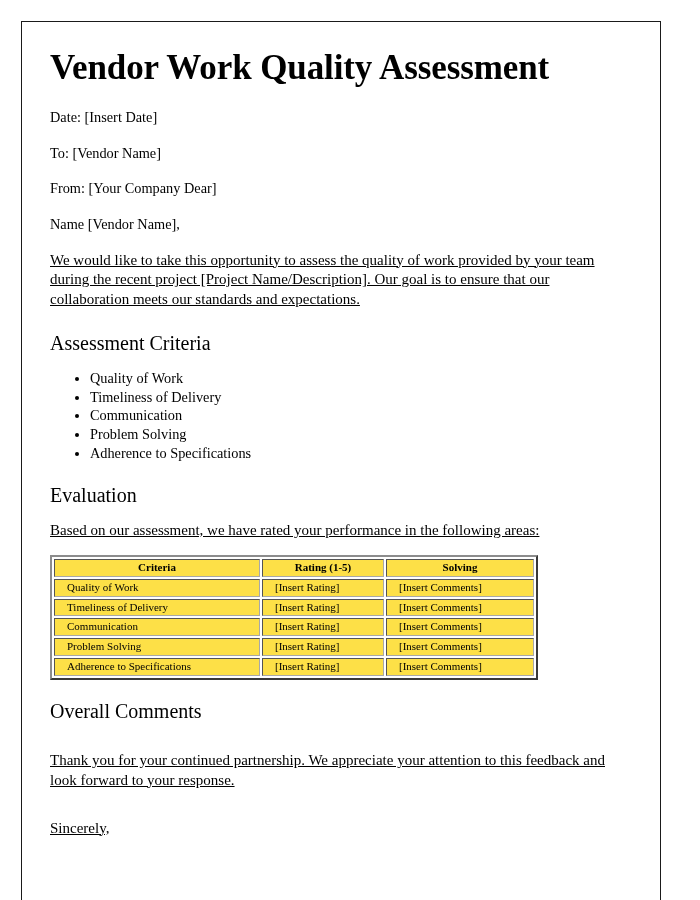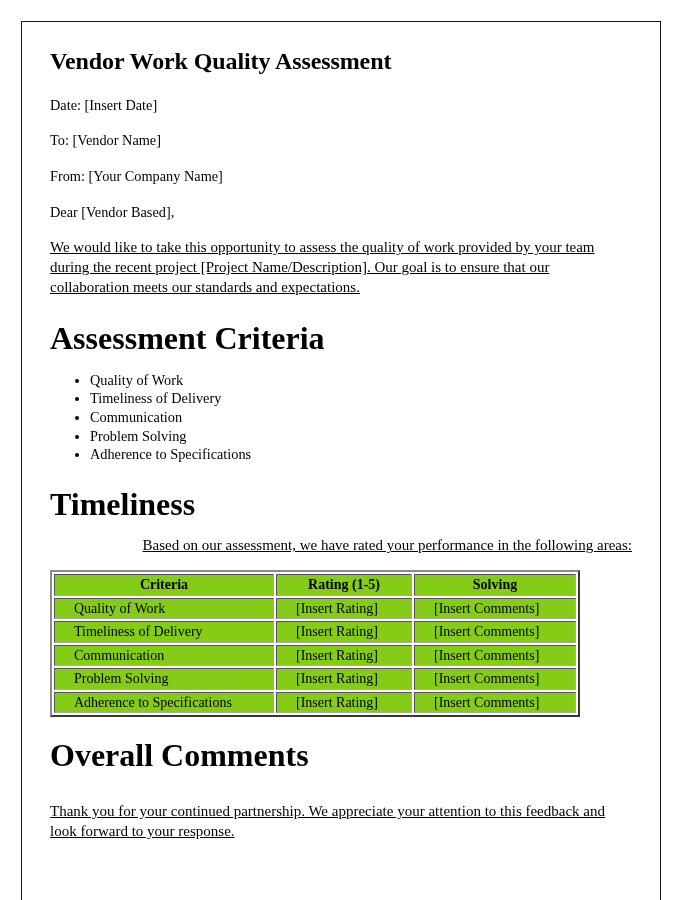--- a/index.html
+++ b/index.html
@@ -26,29 +26,29 @@
     background: #ffffff;
     box-sizing: border-box;
     overflow: hidden;
   }
   .page-inner {
     padding: 26px 28px 0 28px;
   }
 
   
   .doc-title {
-    font-size: 24px;
+    font-size: 35px;
     font-weight: bold;
     line-height: 1.12;
     margin: 0 0 21px 0;
     letter-spacing: -0.1px;
   }
   .h2 {
-    font-size: 32px;
-    font-weight: bold;
+    font-size: 20px;
+    font-weight: normal;
     line-height: 1.15;
     margin: 22px 0 14px 0;
   }
   .h2.tight-top { margin-top: 20px; }
 
   p.line {
     font-size: 14.3px;
     line-height: 1.30;
     margin: 0 0 17px 0;
   }
@@ -76,67 +76,67 @@
     border-spacing: 2px;
     border: 2px outset #9a9a9a;
     border-color: #8c8c8c;
     background: #ffffff;
     margin: 4px 0 6px 0;
   }
   table.eval th,
   table.eval td {
     border: 1px inset #9a9a9a;
     border-color: #a8a8a8;
-    font-size: 14px;
+    font-size: 11px;
     line-height: 1.25;
-    padding: 1px 19px;
-    background: #84cc16;
+    padding: 1px 12px;
+    background: #fde047;
   }
   table.eval th {
     font-weight: bold;
     text-align: center;
   }
   table.eval td { text-align: left; }
 
   .col-criteria  { width: 180px; }
   .col-rating    { width: 96px;  }
   .col-comments  { width: 122px; }
 
-  .gap-before-table { margin-bottom: 16px; text-align: right; }
+  .gap-before-table { margin-bottom: 16px; }
   .spacer-14 { height: 14px; }
 </style>
 </head>
 <body>
 
 <div class="page">
   <div class="page-inner">
 
     <h1 class="doc-title">Vendor Work Quality Assessment</h1>
 
     <p class="line">Date: [Insert Date]</p>
 
     <p class="line">To: [Vendor Name]</p>
 
-    <p class="line">From: [Your Company Name]</p>
+    <p class="line">From: [Your Company Dear]</p>
 
-    <p class="line">Dear [Vendor Based],</p>
+    <p class="line">Name [Vendor Name],</p>
 
     <p class="para">We would like to take this opportunity to assess the quality of work provided by your team during the recent project [Project Name/Description]. Our goal is to ensure that our collaboration meets our standards and expectations.</p>
 
     <h2 class="h2">Assessment Criteria</h2>
 
     <ul class="criteria">
       <li>Quality of Work</li>
       <li>Timeliness of Delivery</li>
       <li>Communication</li>
       <li>Problem Solving</li>
       <li>Adherence to Specifications</li>
     </ul>
 
-    <h2 class="h2">Timeliness</h2>
+    <h2 class="h2">Evaluation</h2>
 
     <p class="para gap-before-table">Based on our assessment, we have rated your performance in the following areas:</p>
 
     <table class="eval">
       <thead>
         <tr>
           <th class="col-criteria">Criteria</th>
           <th class="col-rating">Rating (1-5)</th>
           <th class="col-comments">Solving</th>
         </tr>
@@ -172,15 +172,16 @@
 
     <h2 class="h2 tight-top">Overall Comments</h2>
 
 
     <div class="spacer-14"></div>
 
     <p class="para">Thank you for your continued partnership. We appreciate your attention to this feedback and look forward to your response.</p>
 
     <div class="spacer-14"></div>
 
+    <p class="para">Sincerely,</p>
 
   </div>
 </div>
 
 </body></html>

